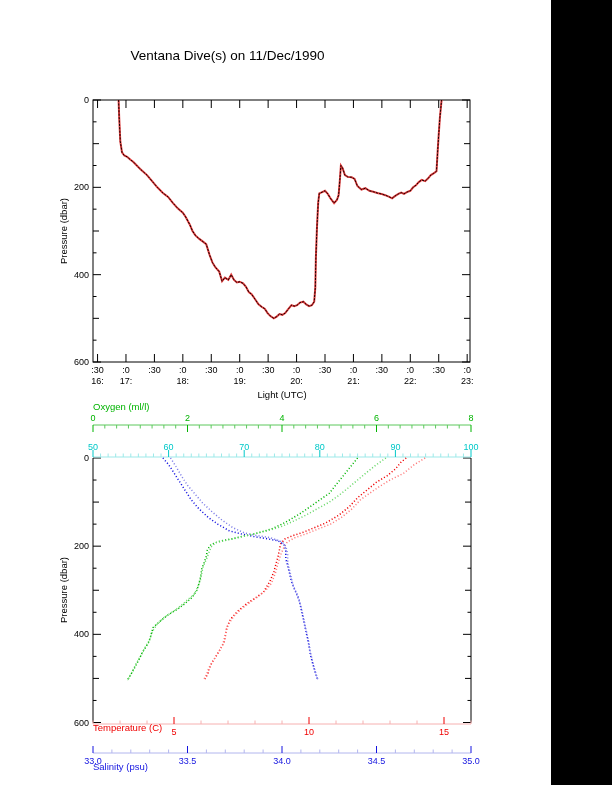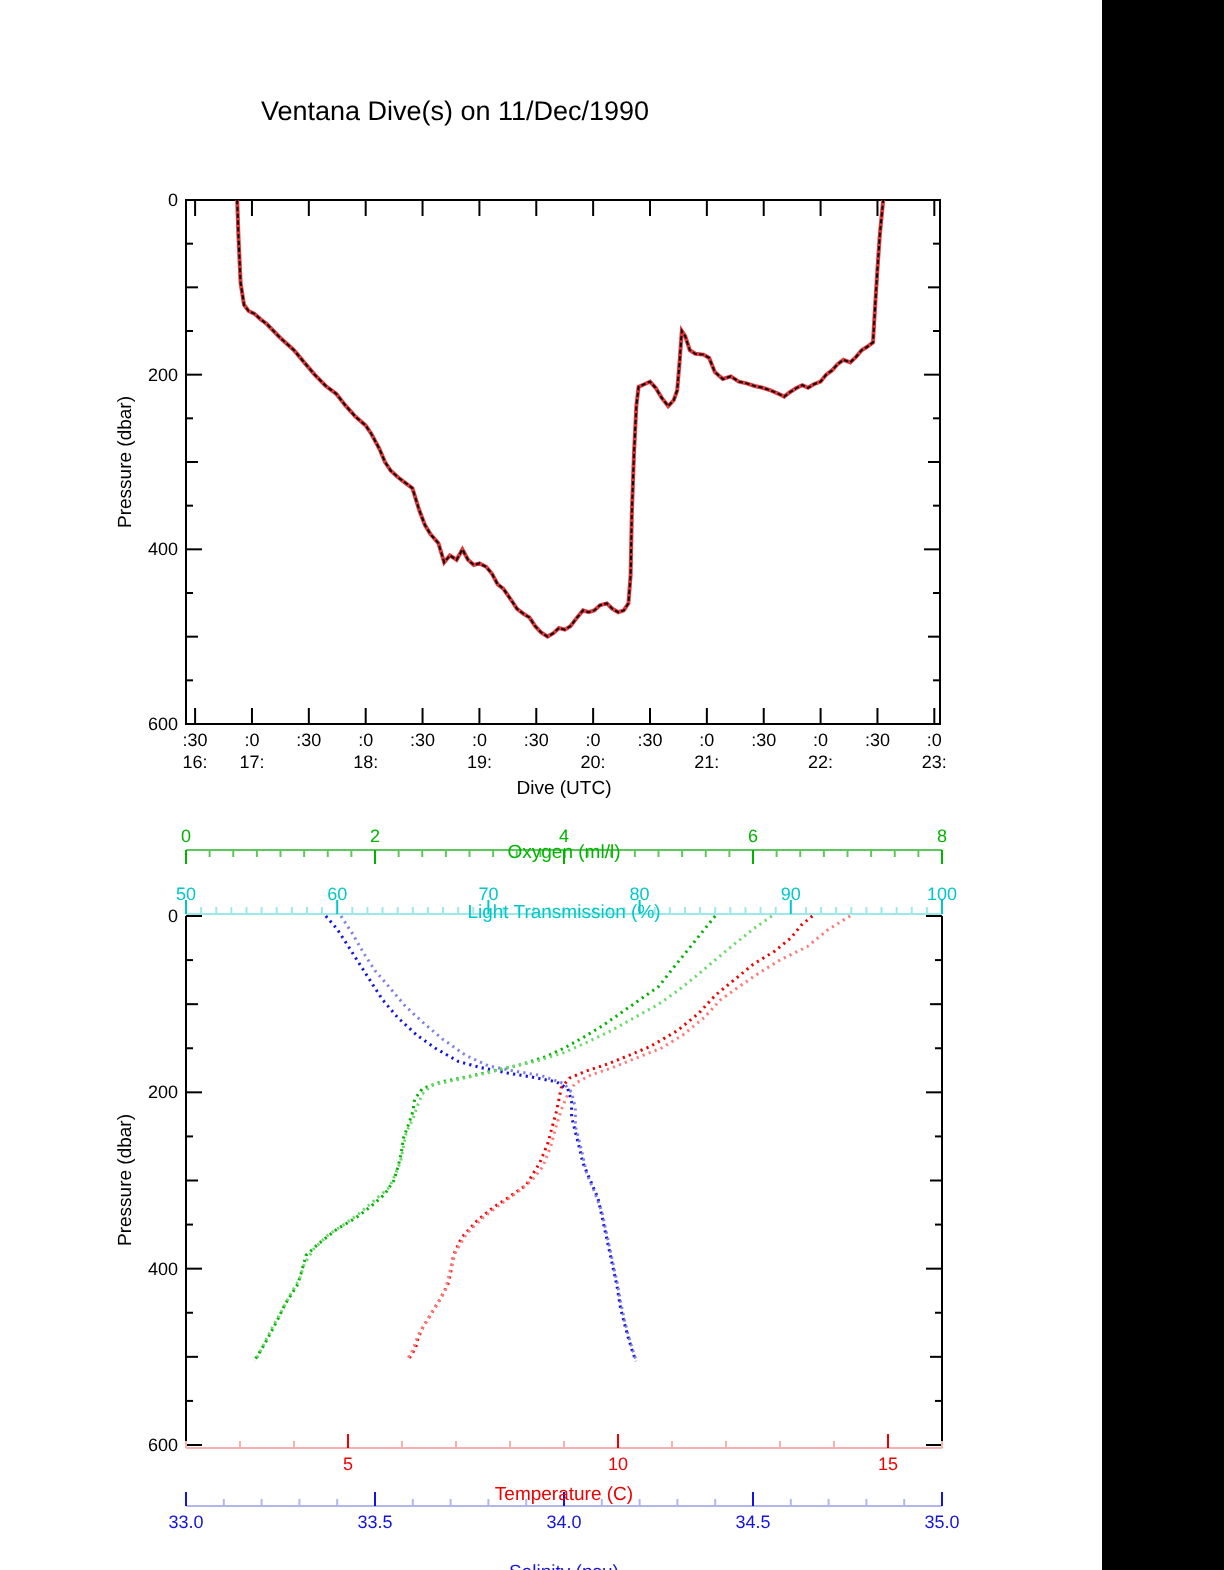--- a/index.html
+++ b/index.html
@@ -4,21 +4,21 @@
 <style>
   html,body{margin:0;padding:0;background:#666;}
   .page{position:relative;width:612px;height:785px;background:#fff;overflow:hidden;
         font-family:"Liberation Sans","DejaVu Sans",sans-serif;}
   .right-bar{position:absolute;top:0;left:551px;width:61px;height:785px;background:#000;}
   .title{position:absolute;top:48px;left:70px;width:315px;text-align:center;
          font-size:13.5px;color:#000;white-space:nowrap;}
   .rot-label{position:absolute;transform:translate(-50%,-50%) rotate(-90deg);
              font-size:9.5px;color:#000;white-space:nowrap;}
   .center-label{position:absolute;transform:translate(-50%,0);font-size:9.5px;color:#000;white-space:nowrap;}
-  .axis-title{position:absolute;left:93px;width:378px;text-align:center;font-size:9.5px;white-space:nowrap;margin-top:20px;}
+  .axis-title{position:absolute;left:93px;width:378px;font-size:9.5px;white-space:nowrap;}
   svg{position:absolute;top:0;left:0;}
   text{font-family:"Liberation Sans","DejaVu Sans",sans-serif;}
 </style>
 </head>
 <body>
 
 <div class="page">
   <svg id="plot" width="551" height="785" viewBox="0 0 551 785">
       <g>
         <rect x="93" y="100" width="377" height="262" fill="none" stroke="#000000" stroke-width="1"></rect>
@@ -308,21 +308,20 @@
           <polyline points="385.9,458.0 376.5,464.6 367.1,472.1 357.6,480.0 348.1,488.0 338.7,495.5 329.3,502.1 317.4,508.7 305.6,515.3 293.8,521.0 282.0,526.3 267.8,530.7 253.7,533.8 239.5,537.4 227.7,540.0 215.9,542.6 211.1,547.0 208.8,552.8 206.4,559.4 203.1,566.4 201.7,573.5 200.3,580.6 197.9,586.7 194.6,593.8 187.5,599.9 180.4,606.1 173.3,611.4 163.9,617.6 156.8,624.6 152.1,632.1 149.7,639.6 145.0,647.6 140.3,656.4 136.5,663.0 133.2,669.6 129.9,676.2 127.5,680.6" fill="none" stroke="#6cd96c" stroke-width="1.5" stroke-dasharray="1.1 2.1"></polyline>
         </g>
       </g>
     </svg>
 
   <div class="title">Ventana Dive(s) on 11/Dec/1990</div>
 
   <div class="rot-label" style="left:63px;top:231px;">Pressure (dbar)</div>
   <div class="rot-label" style="left:63px;top:590px;">Pressure (dbar)</div>
 
-  <div class="center-label" style="left:282px;top:389px;">Dive (UTC)</div>
+  <div class="center-label" style="left:282px;top:389px;">Light (UTC)</div>
 
   <div class="axis-title" id="t-oxy" style="top: 401px; color: rgb(0, 180, 0);">Oxygen (ml/l)</div>
-  <div class="axis-title" id="t-light" style="top: 431px; color: rgb(0, 200, 200);">Light Transmission (%)</div>
   <div class="axis-title" id="t-temp" style="top: 722px; color: rgb(240, 0, 0);">Temperature (C)</div>
   <div class="axis-title" id="t-sal" style="top: 761px; color: rgb(20, 20, 224);">Salinity (psu)</div>
 
   <div class="right-bar"></div>
 </div>
 
 </body></html>

